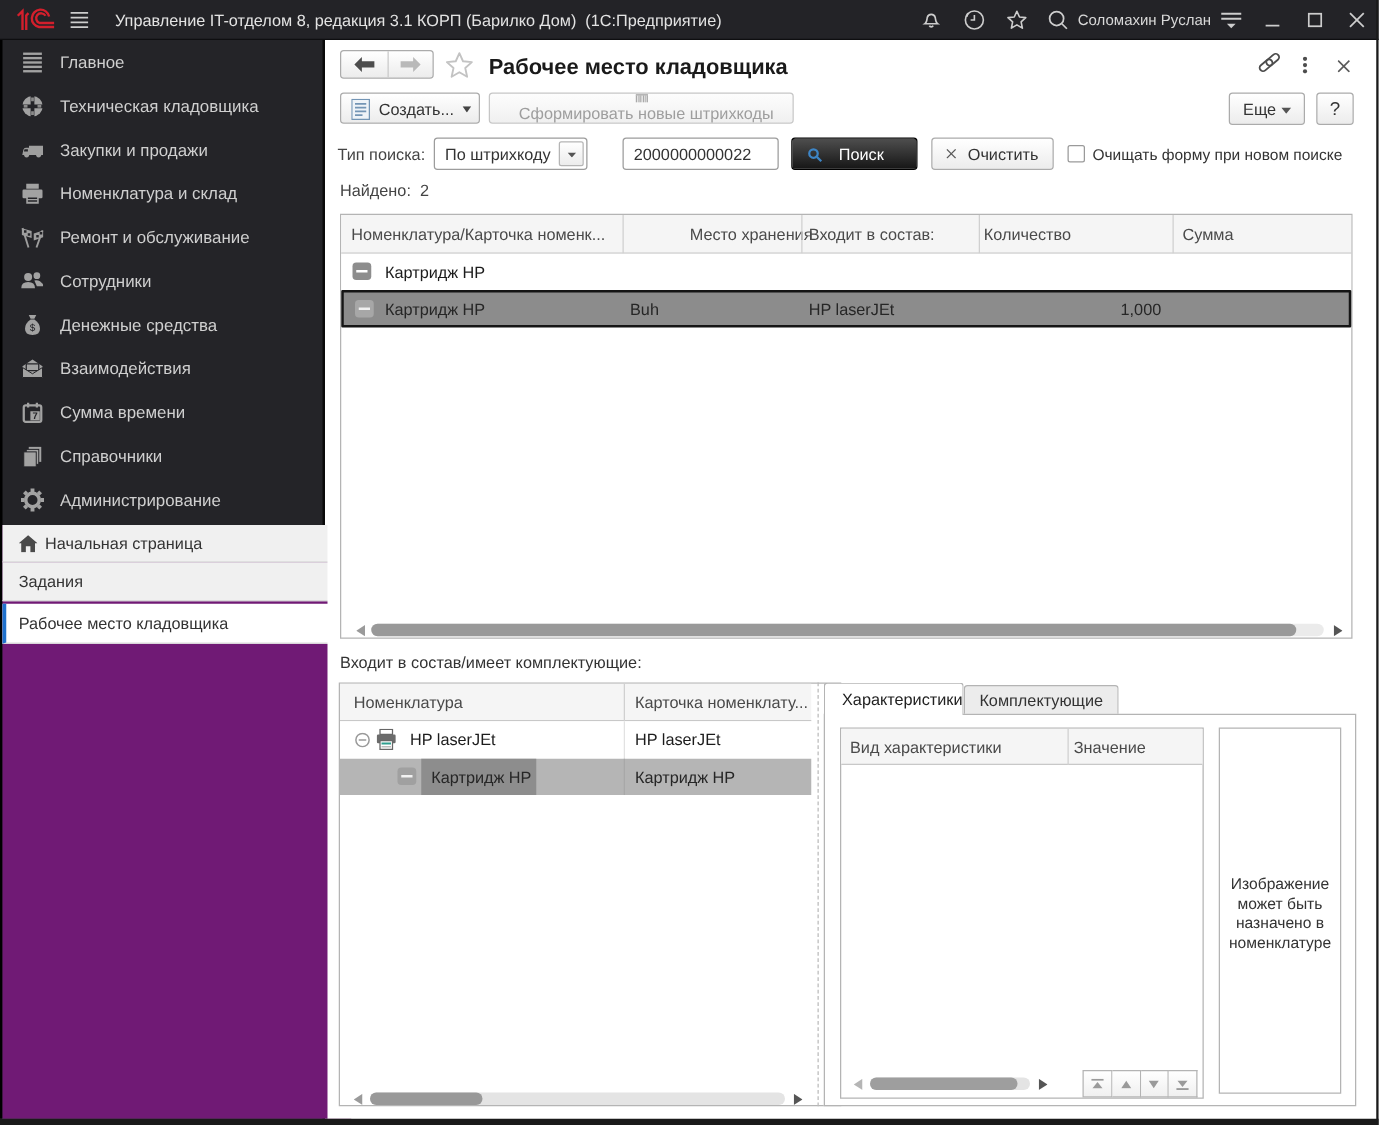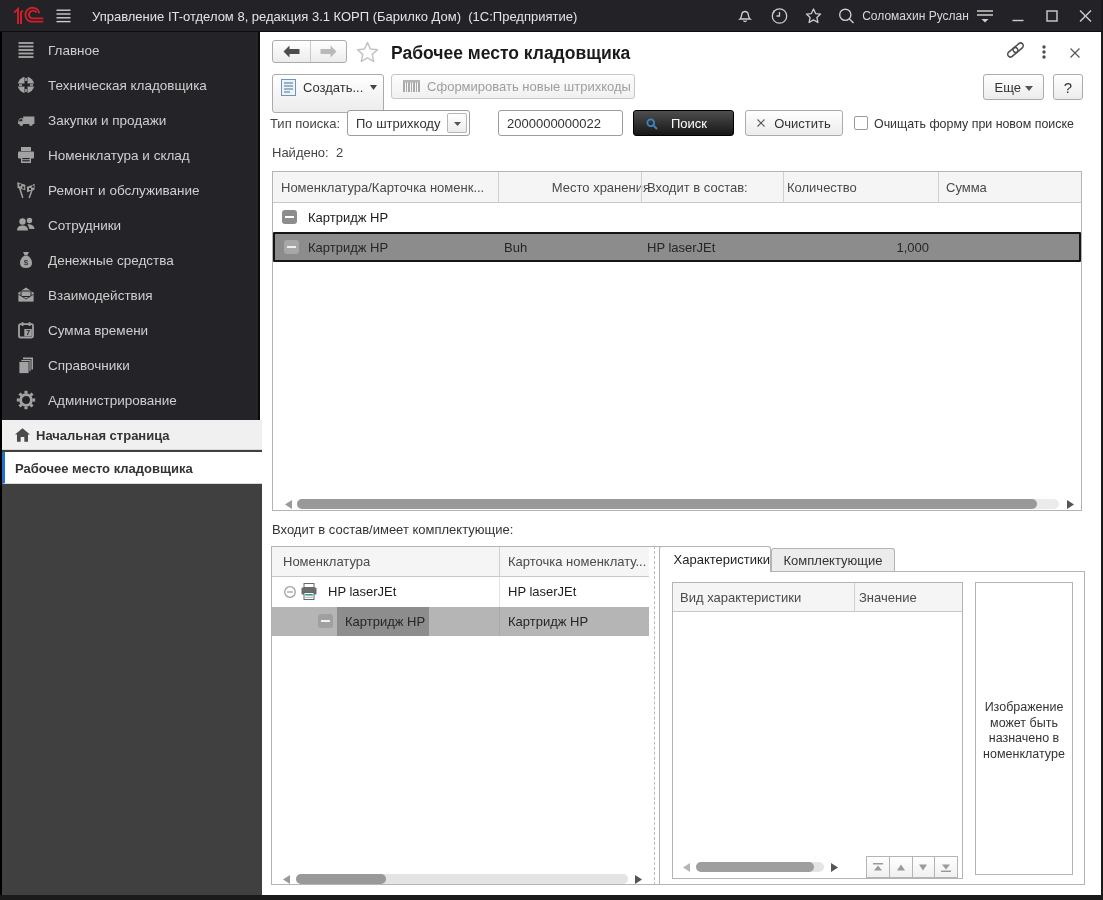--- a/index.html
+++ b/index.html
@@ -8,21 +8,21 @@
 .abs { position:absolute; }
 
 #topbar { position:absolute; left:0; top:0; width:1103px; height:32px; background:#232327; border-bottom:1px solid #0e0e10; }
 #topbar .ttl { position:absolute; left:92px; top:9px; color:#e3e3e3; font-size:13px; white-space:nowrap; }
 .ticon { position:absolute; top:0; height:32px; display:flex; align-items:center; justify-content:center; }
 
 #sidebar { position:absolute; left:0; top:32px; width:260px; height:863px; background:#242428; border-left:2px solid #000; border-right:2px solid #0a0a0a; }
 .mitem { position:absolute; left:0; width:256px; height:35px; }
 .mitem .mic { position:absolute; left:14px; top:50%; transform:translateY(-50%); width:20px; height:20px; }
 .mitem .mtx { position:absolute; left:46px; top:50%; transform:translateY(-50%); color:#cfcfcf; font-size:13.5px; white-space:nowrap; }
-#submenu { position:absolute; left:0; top:388px; width:279px; height:475px; background:#404040;font-weight:bold; }
+#submenu { position:absolute; left:0; top:388px; width:279px; height:475px; background:#701a75; }
 .smitem { position:relative; width:100%; border-bottom:1px solid #d9d9d9; background:#f0f0f0; }
 .smitem .stx { position:absolute; left:13px; top:50%; transform:translateY(-50%); color:#333; font-size:13px; white-space:nowrap; }
 
 #content { position:absolute; left:262px; top:32px; width:839px; height:863px; background:#fff; }
 .btn { position:absolute; background:linear-gradient(#ffffff, #ececec); border:1px solid #ababab; border-radius:3px; font-size:13px; color:#333; display:flex; align-items:center; justify-content:center; }
 .btn.dis { color:#9e9e9e; border-color:#c6c6c6; background:linear-gradient(#fdfdfd,#f0f0f0); }
 .inp { position:absolute; background:#fff; border:1px solid #9c9c9c; border-radius:3px; font-size:13px; color:#333; }
 .thead { background:#f5f5f5; color:#4a4a4a; }
 .cell { position:absolute; white-space:nowrap; overflow:hidden; }
 </style>
@@ -229,20 +229,23 @@
         </g>
       </svg>
       <div class="mtx">Администрирование</div>
     </div>
   <div id="submenu">
     <div class="smitem" style="height:30px;">
         <svg style="position:absolute; left:13px; top:8px;" width="15" height="14" viewBox="0 0 19 17">
           <path d="M9.5 0 L19 8 L16.5 8 L16.5 17 L11.8 17 L11.8 11 L7.2 11 L7.2 17 L2.5 17 L2.5 8 L0 8 Z" fill="#4a4a4a"></path>
         </svg>
         <div class="stx" style="left:34px;">Начальная страница</div>
+      </div>
+    <div class="smitem" style="height:31px;">
+        <div class="stx">Задания</div>
       </div>
     <div style="height:2px;"></div>
     <div class="smitem" style="height:32px; background:#fff; border-left:3px solid #2072cd;">
         <div class="stx" style="left:10px;">Рабочее место кладовщика</div>
       </div>
   </div>
 </div>
 <div id="content">
 
   <div class="abs" style="left:10px; top:8px; width:75px; height:23px; border:1px solid #ababab; border-radius:3px; background:linear-gradient(#fff,#ececec);">
@@ -271,36 +274,36 @@
         <circle cx="2" cy="12" r="1.7"></circle>
       </g>
     </svg>
   <svg class="abs" style="left:808px; top:16px;" width="10" height="10" viewBox="0 0 10 10">
       <g stroke="#5a5a5a" stroke-width="1.3">
         <line x1="0.5" y1="0.5" x2="9.5" y2="9.5"></line>
         <line x1="9.5" y1="0.5" x2="0.5" y2="9.5"></line>
       </g>
     </svg>
 
-  <div class="btn" style="left:10px; top:42px; width:112px; height:39px;">
+  <div class="btn" style="left:10px; top:42px; width:112px; height:25px;">
     <svg class="abs" style="left:8px; top:4px;" width="15" height="17" viewBox="0 0 15 17">
         <rect x="0.5" y="0.5" width="14" height="16" fill="#eef3f8" stroke="#7395b5"></rect>
         <g stroke="#7395b5" stroke-width="1.4">
           <line x1="3" y1="4" x2="12" y2="4"></line>
           <line x1="3" y1="7" x2="12" y2="7"></line>
           <line x1="3" y1="10" x2="12" y2="10"></line>
           <line x1="3" y1="13" x2="9" y2="13"></line>
         </g>
       </svg>
     <div class="abs" style="left:30px; top:5px;">Создать...</div>
     <svg class="abs" style="left:97px; top:10px;" width="7" height="5" viewBox="0 0 7 5">
         <path d="M0 0 L7 0 L3.5 5 Z" fill="#444"></path>
       </svg>
   </div>
-  <div class="btn dis" style="left:129px; top:42px; width:244px; height:25px; justify-content:center; padding-left:8px;">
+  <div class="btn dis" style="left:129px; top:42px; width:244px; height:25px; justify-content:center; padding-left:8px;flex-direction:column;">
     <svg style="margin-right:7px;" width="17" height="14" viewBox="0 0 17 14">
         <g fill="#a9a9a9">
           <rect x="0" y="2" width="2" height="10"></rect>
           <rect x="3" y="2" width="1" height="10"></rect>
           <rect x="5" y="2" width="2" height="10"></rect>
           <rect x="8" y="2" width="1" height="10"></rect>
           <rect x="10" y="2" width="2" height="10"></rect>
           <rect x="13" y="2" width="1" height="10"></rect>
           <rect x="15" y="2" width="2" height="10"></rect>
         </g>

